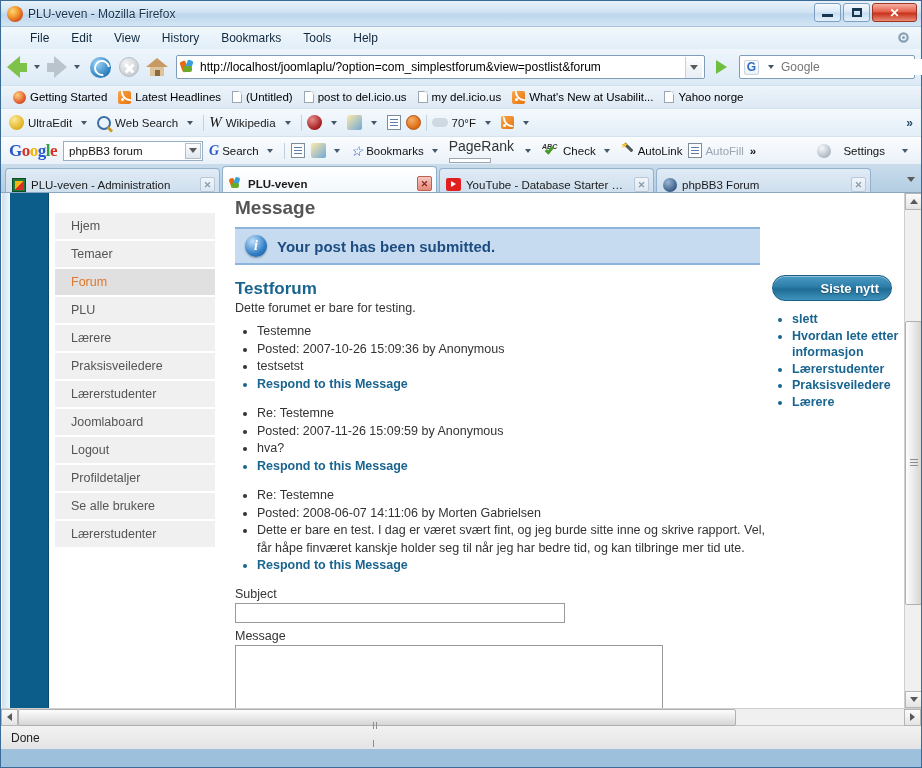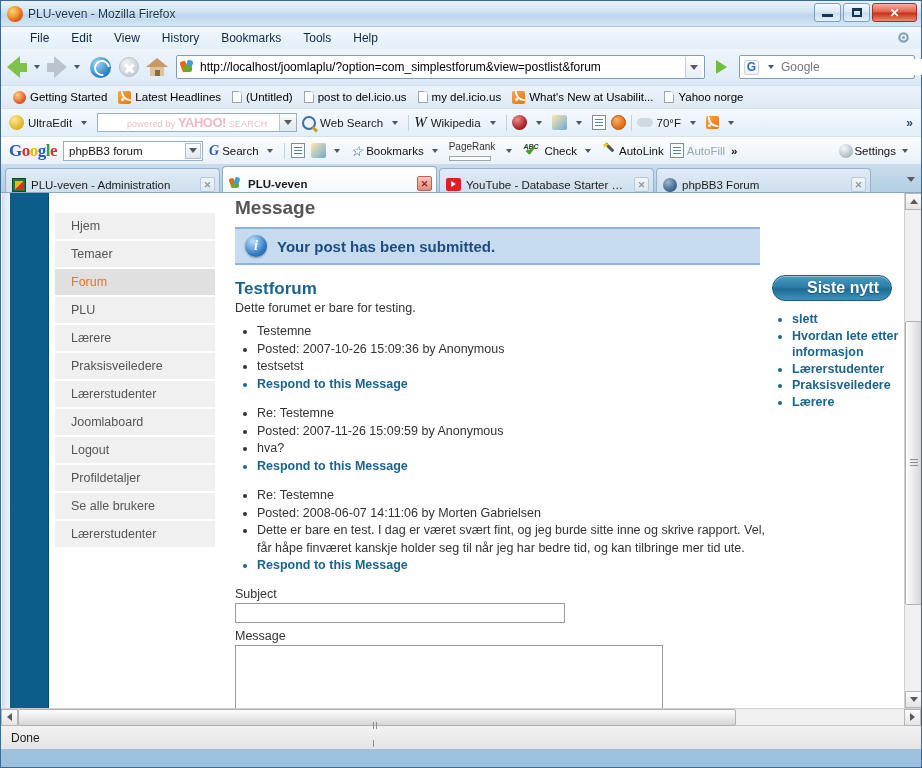--- a/index.html
+++ b/index.html
@@ -249,31 +249,31 @@
   .glogo{font-family:"Liberation Serif",serif;font-size:17px;font-weight:bold;letter-spacing:-0.5px;flex:0 0 auto;}
   .glogo .b{color:#2b58c8;} .glogo .r{color:#d93025;} .glogo .y{color:#f2b600;} .glogo .g{color:#34a043;}
   .g-input{
     width:140px;height:20px;background:#fff;border:1px solid #98aec2;
     display:flex;align-items:center;padding-left:5px;position:relative;flex:0 0 auto;font-size:11.5px;color:#111;
   }
   .g-input .drop{position:absolute;right:1px;top:1px;width:16px;height:16px;background:linear-gradient(to bottom,#fdfdfd,#dfe7ee);border:1px solid #b0bfcb;display:flex;align-items:center;justify-content:center;}
   .gbtn{display:flex;align-items:center;gap:3px;font-size:11.5px;color:#111;white-space:nowrap;}
   .gG{color:#2b58c8;font-family:"Liberation Serif",serif;font-weight:bold;font-size:14px;}
   .pagerank{display:flex;flex-direction:column;align-items:flex-start;}
-  .pagerank .lbl{font-size:10px;color:#333;}
+  .pagerank .lbl{font-size:14px;color:#333;}
   .pagerank .bar{width:42px;height:5px;background:#fff;border:1px solid #9aa7b3;margin-top:1px;}
   .abc-check{position:relative;width:18px;height:14px;flex:0 0 auto;}
   .abc-check .abc{position:absolute;top:-1px;left:0;font-size:7px;color:#333;font-weight:bold;}
   .abc-check .chk{position:absolute;left:3px;top:3px;width:9px;height:5px;border-left:3px solid #4a9c28;border-bottom:3px solid #4a9c28;transform:rotate(-50deg);}
   .wand{width:14px;height:14px;flex:0 0 auto;position:relative;}
   .wand::before{content:"";position:absolute;left:2px;top:2px;width:11px;height:3px;background:#555;transform:rotate(45deg);border-radius:1px;}
   .wand::after{content:"★";position:absolute;left:-1px;top:-4px;color:#f2c12e;font-size:9px;}
   .star-blue{color:#2b58c8;font-size:14px;flex:0 0 auto;}
   .disabled{color:#9aa5b0;}
-  .g-settings{position:absolute;right:8px;display:flex;align-items:center;gap:1px;font-size:11.5px;color:#111;}
+  .g-settings{position:absolute;right:8px;display:flex;align-items:center;gap:12px;font-size:11.5px;color:#111;}
   .gear-ball{width:14px;height:14px;border-radius:50%;background:radial-gradient(circle at 35% 30%,#f6f8fa,#aab6c1 75%,#7d8b97);flex:0 0 auto;}
 
   
   .tabbar{
     height:28px;
     background:linear-gradient(to bottom,#c9dcec,#b3cde2);
     display:flex;align-items:flex-end;padding-left:4px;position:relative;
     border-top:1px solid #cadcea;
   }
   .tab{
@@ -359,21 +359,21 @@
     padding-left:16px;
     font-size:12.5px;color:#555;
   }
   .mrow.active{background:#e0e0e0;color:#e0772a;}
   .pill{
     margin:14px 12px 6px 6px;height:26px;
     border-radius:13px;
     background:linear-gradient(to bottom,#4a9cc4 0%,#2c7da8 45%,#1f6c95 55%,#3f93bd 100%);
     border:1px solid #1b5f85;
     display:flex;align-items:center;justify-content:center;
-    color:#fff;font-size:16px;font-weight:bold;
+    color:#fff;font-size:13px;font-weight:bold;
     text-shadow:0 1px 1px rgba(0,0,0,.35);
     box-shadow:inset 0 1px 0 rgba(255,255,255,.4);
   }
   .pill.right-pill{
     margin:0;width:120px;justify-content:flex-end;padding-right:12px;
   }
 
   
   .maincol{
     flex:1 1 auto;min-width:0;padding:0 0 0 8px;position:relative;
@@ -580,30 +580,20 @@
         <i class="ico-doc"></i>
         <span>Yahoo norge</span>
       </span>
   </div>
 
   <div class="yahoobar">
     <span class="tb-item">
       <i class="ue-icon"></i>
       <span>UltraEdit</span>
       <i class="dropcaret"></i>
-    </span>
-    <span class="yahoo-input">
-      <span class="yahoo-ghost">
-        <span>powered by</span>
-        <b>YAHOO!</b>
-        <span>SEARCH</span>
-      </span>
-      <i class="yahoo-drop">
-          <span class="tri-down"></span>
-        </i>
     </span>
     <span class="tb-item">
       <i class="websearch-ico"></i>
       <span>Web Search</span>
       <i class="dropcaret"></i>
     </span>
     <i class="sep-dot"></i>
     <span class="tb-item">
       <i class="wiki-w">W</i>
       <span>Wikipedia</span>

